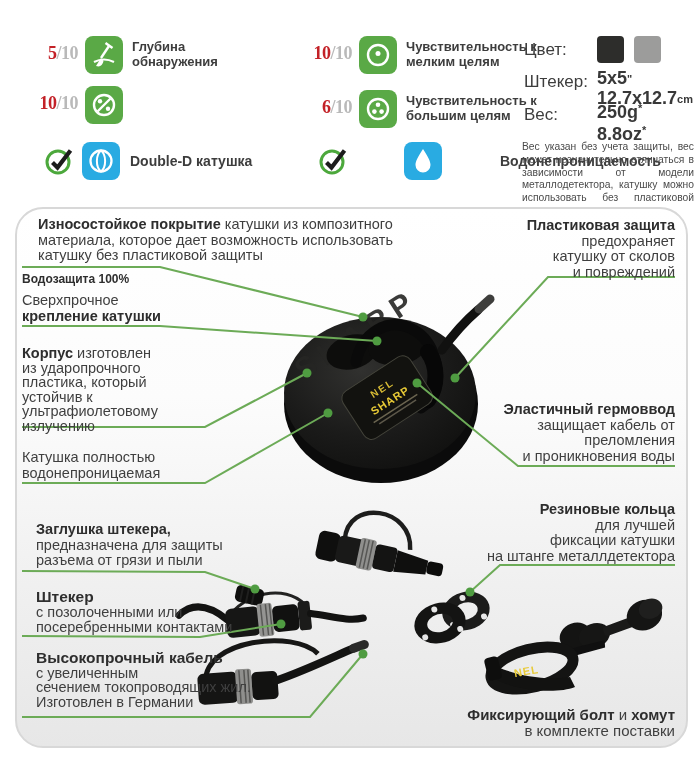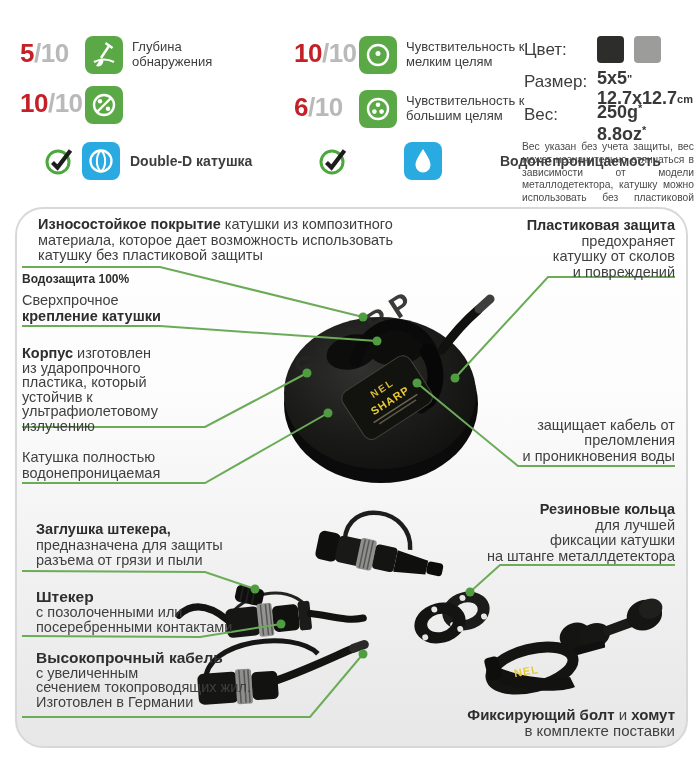--- a/index.html
+++ b/index.html
@@ -7,28 +7,28 @@
     --score-red:#c32127; --score-gray:#b9b9b9;
   }
   html,body{margin:0;padding:0;}
   body{
     width:700px;height:765px;position:relative;background:#fff;
     font-family:"Liberation Sans",sans-serif;color:#3d3d3d;overflow:hidden;
   }
   .abs{position:absolute;}
   
   .rating{display:flex;align-items:flex-start;}
-  .score{width:58px;text-align:left;font-weight:bold;font-size:26px;line-height:34px;letter-spacing:-0.5px;white-space:nowrap;}
+  .score{width:58px;text-align:right;font-weight:bold;font-size:18px;line-height:34px;letter-spacing:-0.5px;white-space:nowrap;font-family:Liberation Serif, serif;}
   .score .num{color:var(--score-red);}
   .score .den{color:var(--score-gray);}
   .icon-sq{width:38px;height:38px;border-radius:8px;margin-left:7px;flex:0 0 auto;
            display:flex;align-items:center;justify-content:center;}
   .icon-sq.green{background:var(--accent-green);}
   .icon-sq.blue{background:var(--accent-blue);}
-  .rating-label{margin-left:9px;font-size:13px;font-weight:normal;line-height:1.16;white-space:pre-line;padding-top:3px;color:#3d3d3d;}
+  .rating-label{margin-left:9px;font-size:13px;font-weight:bold;line-height:1.16;white-space:pre-line;padding-top:3px;color:#3d3d3d;}
   .feature{display:flex;align-items:center;}
   .check{width:30px;height:30px;flex:0 0 auto;}
   .feature .icon-sq{margin-left:8px;}
   .feature-label{margin-left:10px;font-size:14px;font-weight:bold;color:#3d3d3d;}
   
   .spec-label{font-size:17px;color:#3d3d3d;}
   .spec-val{font-size:18px;font-weight:bold;color:#383838;white-space:nowrap;}
   .spec-val .unit{font-size:11px;vertical-align:1px;}
   .spec-val .sup{font-size:11px;vertical-align:6px;}
   .swatch{width:27px;height:27px;border-radius:4px;}
@@ -127,21 +127,21 @@
       <path d="M19 7 C14 15 11.5 19 11.5 23 a7.5 7.5 0 0 0 15 0 C26.5 19 24 15 19 7 Z" fill="#fff"></path>
     </svg>
   </div>
   <div class="feature-label">Водонепроницаемость</div>
 </div>
 
 <div class="abs spec-label" style="left:524px;top:40px;">Цвет:</div>
 <div class="abs swatch" style="left: 597px; top: 36px; background: rgb(45, 45, 43);"></div>
 <div class="abs swatch" style="left: 634px; top: 36px; background: rgb(156, 156, 155);"></div>
 
-<div class="abs spec-label" style="left:524px;top:72px;">Размер:</div>
+<div class="abs spec-label" style="left:524px;top:72px;">Штекер:</div>
 <div class="abs spec-val" style="left:597px;top:68px;"><span>5x5</span><span class="unit">"</span></div>
 <div class="abs spec-val" style="left:597px;top:88px;"><span>12.7x12.7</span><span class="unit">cm</span></div>
 
 <div class="abs spec-label" style="left:524px;top:105px;">Вес:</div>
 <div class="abs spec-val" style="left:597px;top:102px;"><span>250g</span><span class="sup">*</span></div>
 <div class="abs spec-val" style="left:597px;top:124px;"><span>8.8oz</span><span class="sup">*</span></div>
 
 <div class="abs disclaimer" style="left:522px;top:141px;">Вес указан без учета защиты, вес может незначительно отличаться в зависимости от модели металлодетектора, катушку можно использовать без пластиковой защиты</div>
 
 <div class="abs panel"></div>
@@ -293,21 +293,21 @@
 <div class="abs ann" style="left:36px;top:651px;line-height:14.5px;"><b style="font-size:15.5px;">Высокопрочный кабель</b><span>
 с увеличенным
 сечением токопроводящих жил.
 Изготовлен в Германии</span></div>
 
 <div class="abs ann r" style="right:25px;top:218px;width:210px;"><b>Пластиковая защита</b><span>
 предохраняет
 катушку от сколов
 и повреждений</span></div>
 
-<div class="abs ann r" style="right:25px;top:402px;width:210px;"><span>
+<div class="abs ann r" style="right:25px;top:402px;width:210px;"><b>Эластичный гермоввод</b><span>
 защищает кабель от
 преломления
 и проникновения воды</span></div>
 
 <div class="abs ann r" style="right:25px;top:502px;width:220px;"><b>Резиновые кольца</b><span>
 для лучшей
 фиксации катушки
 на штанге металлдетектора</span></div>
 
 <div class="abs ann r" style="right:25px;top:707px;width:300px;font-size:15px;"><b>Фиксирующий болт</b><span> и </span><b>хомут</b><span>

